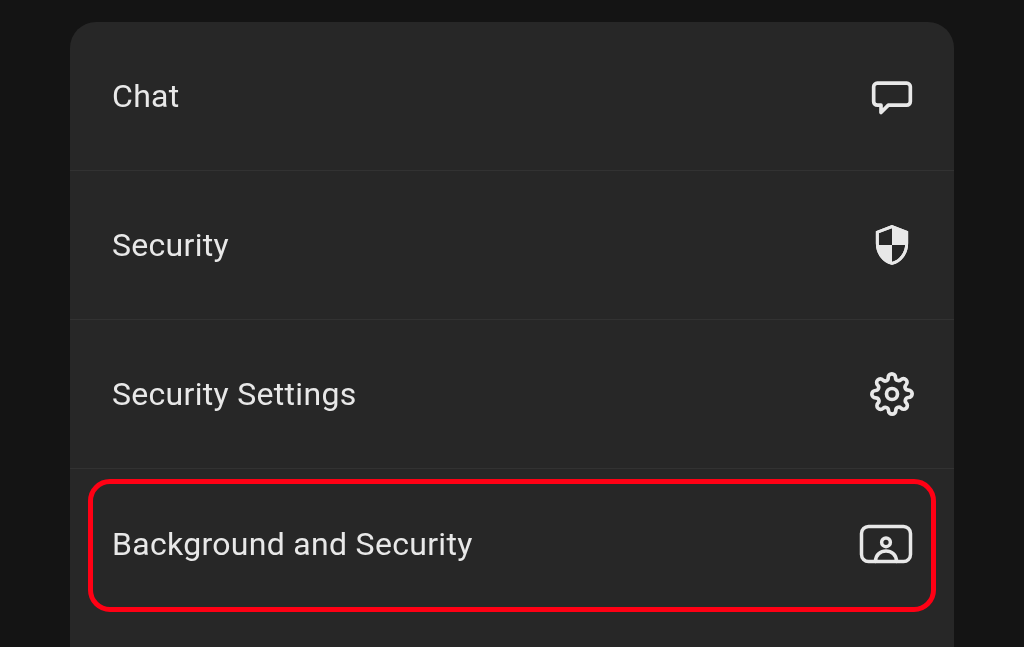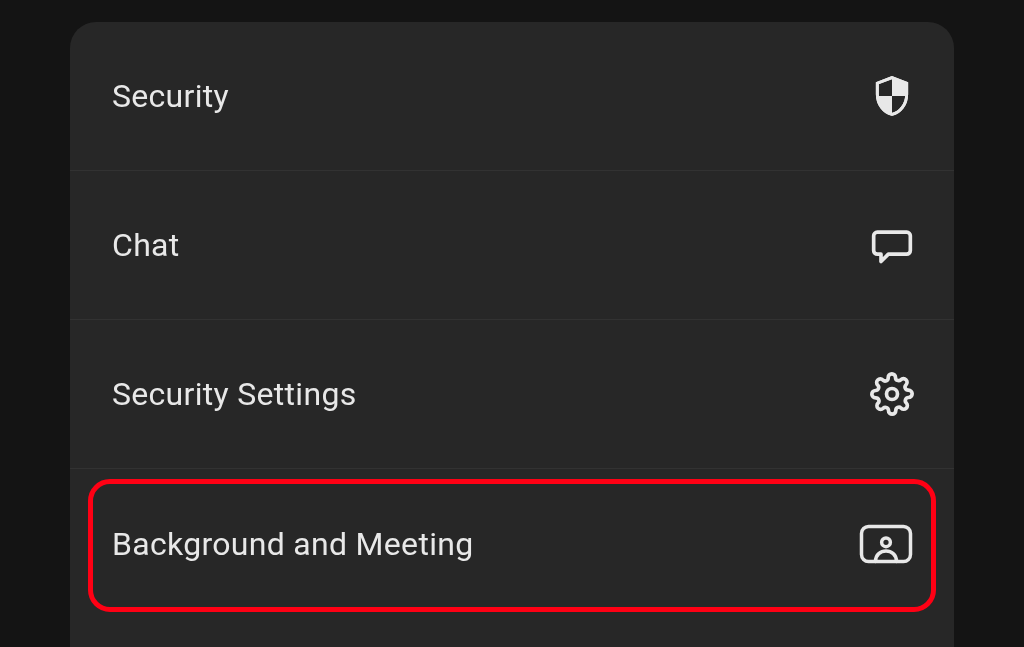--- a/index.html
+++ b/index.html
@@ -80,20 +80,29 @@
       height: 42px;
   }
 </style>
 </head>
 <body>
 
 <div class="outer">
   <div class="panel">
 
     <div class="menu-item">
+      <span class="menu-label">Chat</span>
+      <span class="icon">
+        <svg viewBox="0 0 24 24" fill="none" stroke="currentColor" stroke-width="2" stroke-linecap="round" stroke-linejoin="round">
+          <path d="M4 5 h16 a2 2 0 0 1 2 2 v8 a2 2 0 0 1 -2 2 h-10 l-4 4 v-4 h-2 a2 2 0 0 1 -2 -2 v-8 a2 2 0 0 1 2 -2 z"></path>
+        </svg>
+      </span>
+    </div>
+
+    <div class="menu-item">
       <span class="menu-label">Security</span>
       <span class="icon">
         <svg viewBox="0 0 24 24" fill="none" stroke="currentColor" stroke-width="1.6">
           <path d="M12 2 L20 5 V11 C20 16.5 16.5 21 12 22 C7.5 21 4 16.5 4 11 V5 Z" fill="none"></path>
           <path d="M12 2 L12 22" stroke="none"></path>
           <path d="M12 2 L20 5 V11 C20 16.5 16.5 21 12 22 Z" fill="currentColor" stroke="none" transform="translate(0,0)" clip-path="url(#topright)"></path>
           <defs>
             <clipPath id="topright">
                 <rect x="12" y="0" width="12" height="12"></rect>
               </clipPath>
@@ -101,40 +110,31 @@
                 <rect x="0" y="12" width="12" height="12"></rect>
               </clipPath>
           </defs>
           <path d="M12 2 L4 5 V11 C4 16.5 7.5 21 12 22 Z" fill="currentColor" stroke="none" clip-path="url(#botleft)"></path>
           <path d="M12 2 L20 5 V11 C20 16.5 16.5 21 12 22 C7.5 21 4 16.5 4 11 V5 Z" fill="none" stroke="currentColor"></path>
         </svg>
       </span>
     </div>
 
     <div class="menu-item">
-      <span class="menu-label">Chat</span>
-      <span class="icon">
-        <svg viewBox="0 0 24 24" fill="none" stroke="currentColor" stroke-width="2" stroke-linecap="round" stroke-linejoin="round">
-          <path d="M4 5 h16 a2 2 0 0 1 2 2 v8 a2 2 0 0 1 -2 2 h-10 l-4 4 v-4 h-2 a2 2 0 0 1 -2 -2 v-8 a2 2 0 0 1 2 -2 z"></path>
-        </svg>
-      </span>
-    </div>
-
-    <div class="menu-item">
       <span class="menu-label">Security Settings</span>
       <span class="icon">
         <svg viewBox="0 0 24 24" fill="none" stroke="currentColor" stroke-width="2" stroke-linecap="round" stroke-linejoin="round">
           <circle cx="12" cy="12" r="3"></circle>
           <path d="M19.4 15a1.65 1.65 0 0 0 .33 1.82l.06.06a2 2 0 1 1-2.83 2.83l-.06-.06a1.65 1.65 0 0 0-1.82-.33 1.65 1.65 0 0 0-1 1.51V21a2 2 0 0 1-4 0v-.09a1.65 1.65 0 0 0-1-1.51 1.65 1.65 0 0 0-1.82.33l-.06.06a2 2 0 1 1-2.83-2.83l.06-.06a1.65 1.65 0 0 0 .33-1.82 1.65 1.65 0 0 0-1.51-1H3a2 2 0 0 1 0-4h.09a1.65 1.65 0 0 0 1.51-1 1.65 1.65 0 0 0-.33-1.82l-.06-.06a2 2 0 1 1 2.83-2.83l.06.06a1.65 1.65 0 0 0 1.82.33h0a1.65 1.65 0 0 0 1-1.51V3a2 2 0 0 1 4 0v.09a1.65 1.65 0 0 0 1 1.51h0a1.65 1.65 0 0 0 1.82-.33l.06-.06a2 2 0 1 1 2.83 2.83l-.06.06a1.65 1.65 0 0 0-.33 1.82v0a1.65 1.65 0 0 0 1.51 1H21a2 2 0 0 1 0 4h-.09a1.65 1.65 0 0 0-1.51 1z"></path>
         </svg>
       </span>
     </div>
 
     <div class="menu-item">
-      <span class="menu-label">Background and Meeting</span>
+      <span class="menu-label">Background and Security</span>
       <span class="icon bg-filters-icon">
         <svg viewBox="0 0 32 24" fill="none" stroke="currentColor" stroke-width="2" stroke-linecap="round" stroke-linejoin="round">
           <rect x="2" y="2" width="28" height="20" rx="4"></rect>
           <circle cx="16" cy="11" r="2.5"></circle>
           <path d="M10 22 c0-4 3-6 6-6 s6 2 6 6"></path>
         </svg>
       </span>
       <div class="highlight"></div>
     </div>
 

